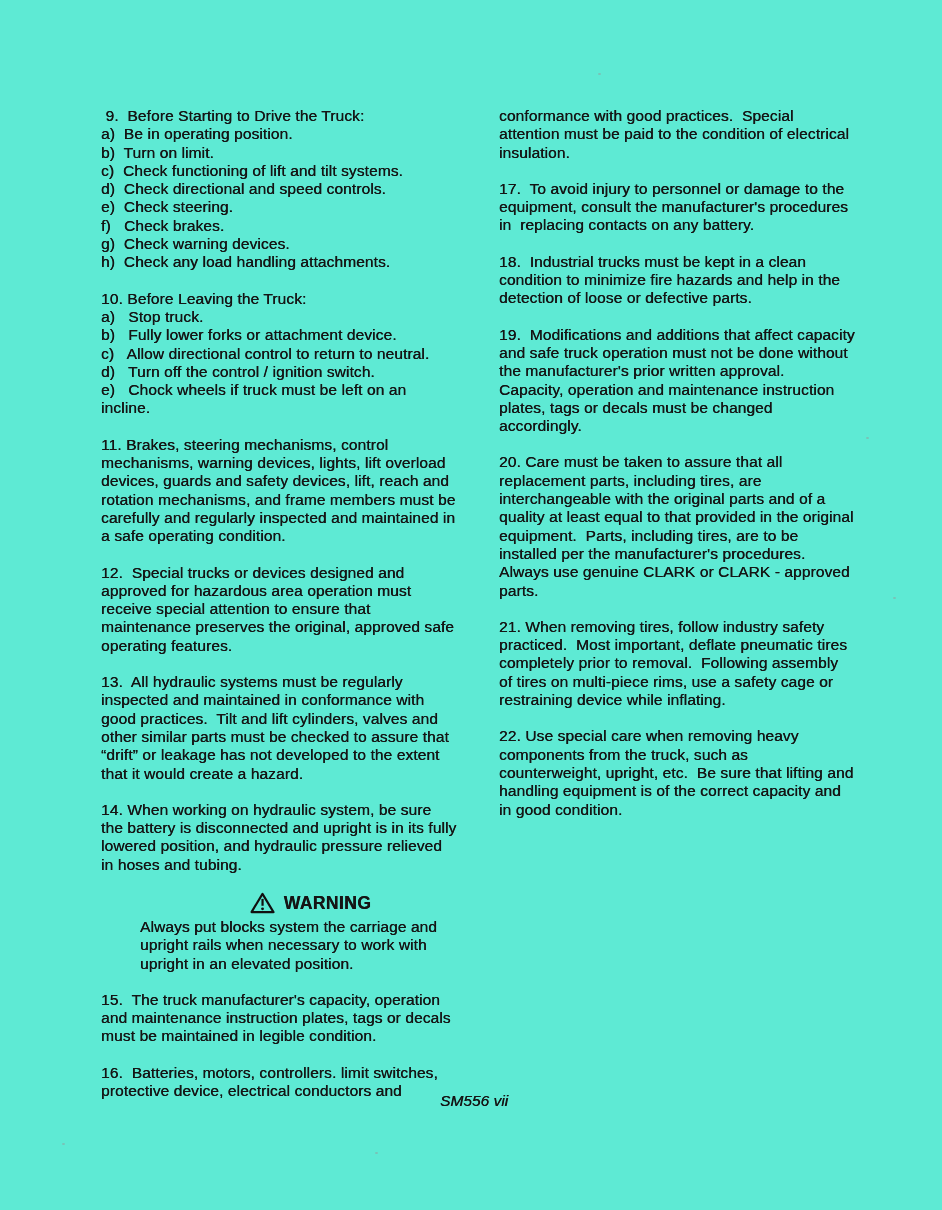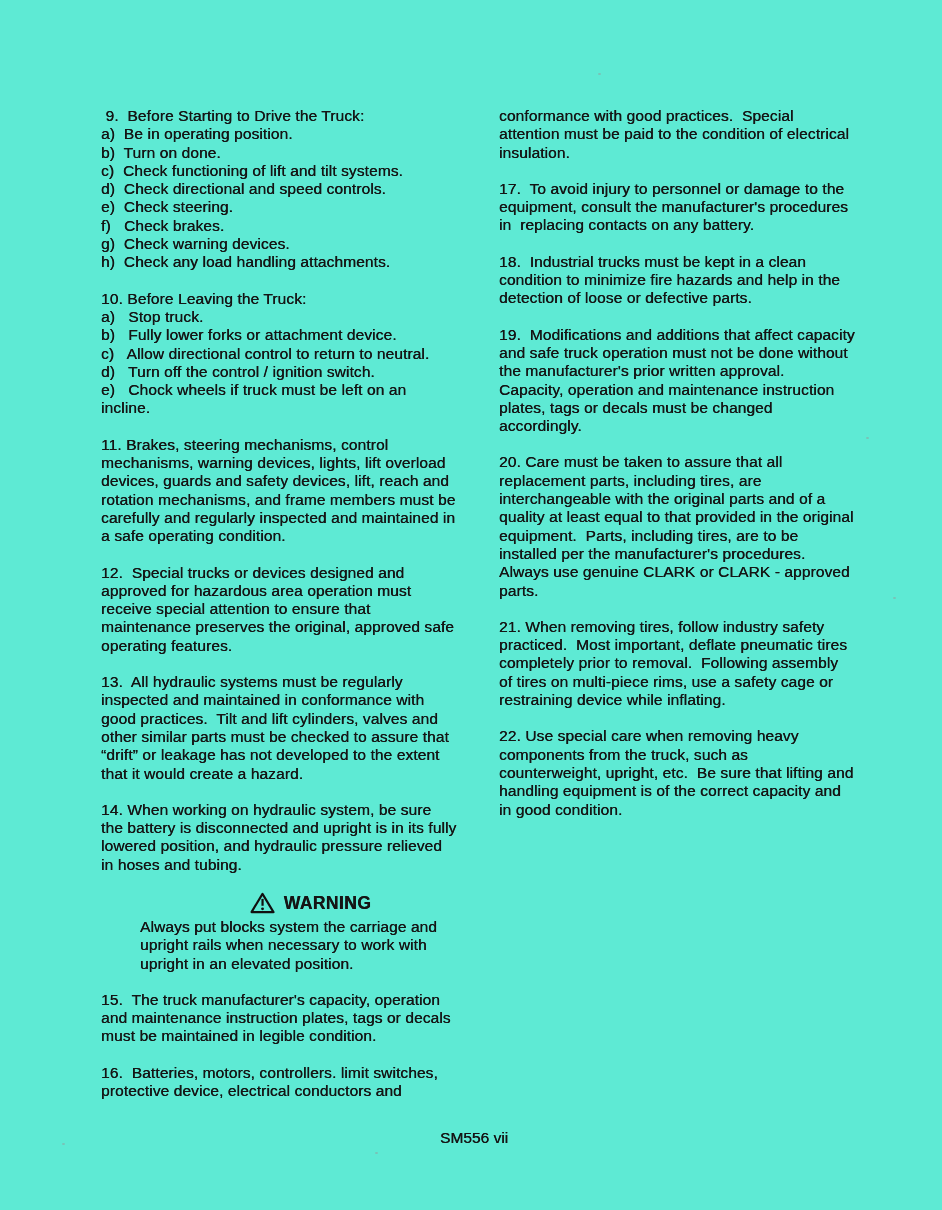--- a/index.html
+++ b/index.html
@@ -44,43 +44,44 @@
     font-weight: bold;
     font-size: 17.5px;
     letter-spacing: 0.4px;
   }
   .w-icon { display: block; }
   .warning-body { padding-left: 39px; }
   
   .footer {
     position: absolute;
     left: 440px;
-    top: 1129px;
+    top: 1092px;
     font-size: 15.5px;
     text-shadow: 0.3px 0 0 currentColor;
+    font-style: italic;
   }
   
   .speck {
     position: absolute;
     width: 3px; height: 2px;
     background: #9a9a9a;
     opacity: 0.5;
     border-radius: 50%;
   }
 </style>
 </head>
 <body>
 
 <div class="page">
 
   <div class="col col-left" id="col-left">
       <div class="block">
         <div class="line"> 9.  Before Starting to Drive the Truck:</div>
         <div class="line">a)  Be in operating position.</div>
-        <div class="line">b)  Turn on done.</div>
+        <div class="line">b)  Turn on limit.</div>
         <div class="line">c)  Check functioning of lift and tilt systems.</div>
         <div class="line">d)  Check directional and speed controls.</div>
         <div class="line">e)  Check steering.</div>
         <div class="line">f)   Check brakes.</div>
         <div class="line">g)  Check warning devices.</div>
         <div class="line">h)  Check any load handling attachments.</div>
       </div>
       <div class="block">
         <div class="line">10. Before Leaving the Truck:</div>
         <div class="line">a)   Stop truck.</div>

